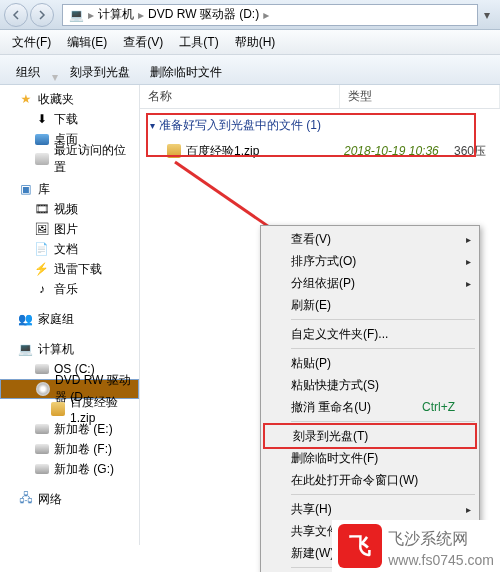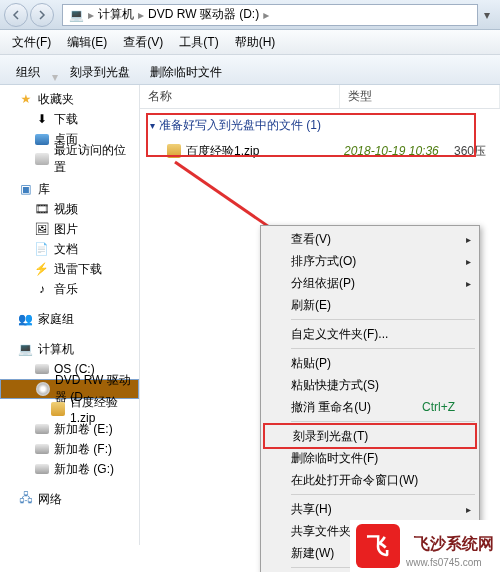--- a/index.html
+++ b/index.html
@@ -49,22 +49,22 @@
 
 .context-menu { position: absolute; top: 225px; left: 260px; width: 220px; background: #f0f0f0; border: 1px solid #a0a0a0; box-shadow: 2px 2px 6px rgba(0,0,0,0.3); font-size: 12px; padding: 2px; }
 .cm-item { display: flex; align-items: center; height: 22px; padding: 0 22px 0 28px; cursor: default; position: relative; }
 .cm-item.has-sub::after { content: "▸"; position: absolute; right: 6px; color: #333; font-size: 10px; }
 .cm-item .shortcut { position: absolute; right: 22px; color: #15803d; }
 .cm-sep { height: 1px; background: #d0d0d0; margin: 3px 2px 3px 28px; }
 .cm-highlight { border: 2px solid #e03030; margin: -2px 0; }
 
 .watermark { position: absolute; bottom: 0; right: 0; display: flex; align-items: flex-end; background: #fff; padding: 4px 6px; }
 .wm-logo { width: 44px; height: 44px; border-radius: 6px; background: #e82020; display: flex; align-items: center; justify-content: center; color: #fff; font-size: 22px; font-weight: bold; margin-right: 6px; }
-.wm-text { font-size: 16px; font-weight: bold; color: #7f1d1d; margin-left: 8px; }
-.wm-url { font-size: 10px; color: #888; margin-top: 2px; }
+.wm-text { font-size: 16px; font-weight: normal; color: #737373; }
+.wm-url { font-size: 14px; color: #888; margin-top: 2px; }
 .wm-textblock { display: flex; flex-direction: column; }
 .ic-star { color: #f0b030; }
 .ic-desktop { background: linear-gradient(to bottom, #6ab0e8, #3070b0); width: 14px; height: 11px; border-radius: 2px; }
 .ic-recent { background: linear-gradient(to bottom, #e8e8e8, #b0b0b0); width: 14px; height: 12px; border-radius: 2px; }
 .ic-lib { color: #4080c0; }
 .ic-disk { background: linear-gradient(to bottom, #e8e8e8, #a0a0a0); width: 14px; height: 10px; border-radius: 2px; }
 .ic-dvd { background: radial-gradient(circle, #fff 20%, #c0c0c0 50%, #e0e0e0 80%); width: 14px; height: 14px; border-radius: 50%; }
 .ic-zip { background: linear-gradient(to bottom, #f0d078, #d8a030); width: 14px; height: 14px; border-radius: 2px; }
 .ic-computer { color: #5088c0; }
 .ic-network { color: #5088c0; }

